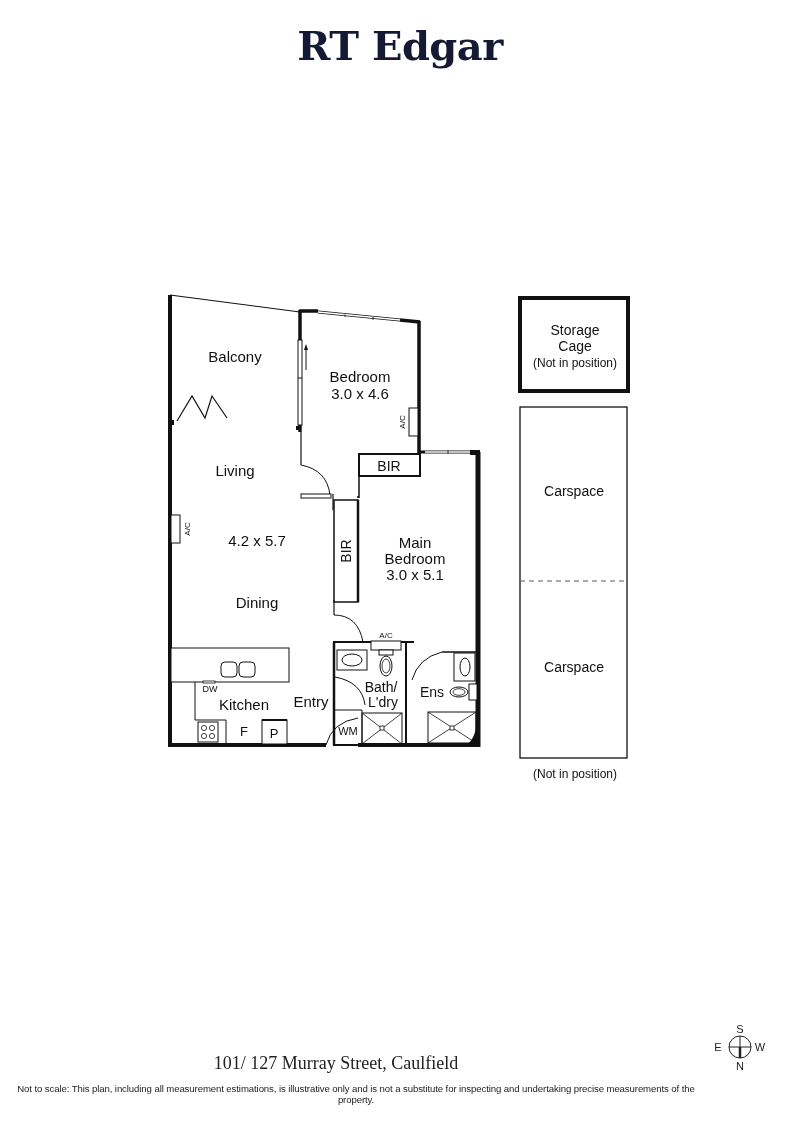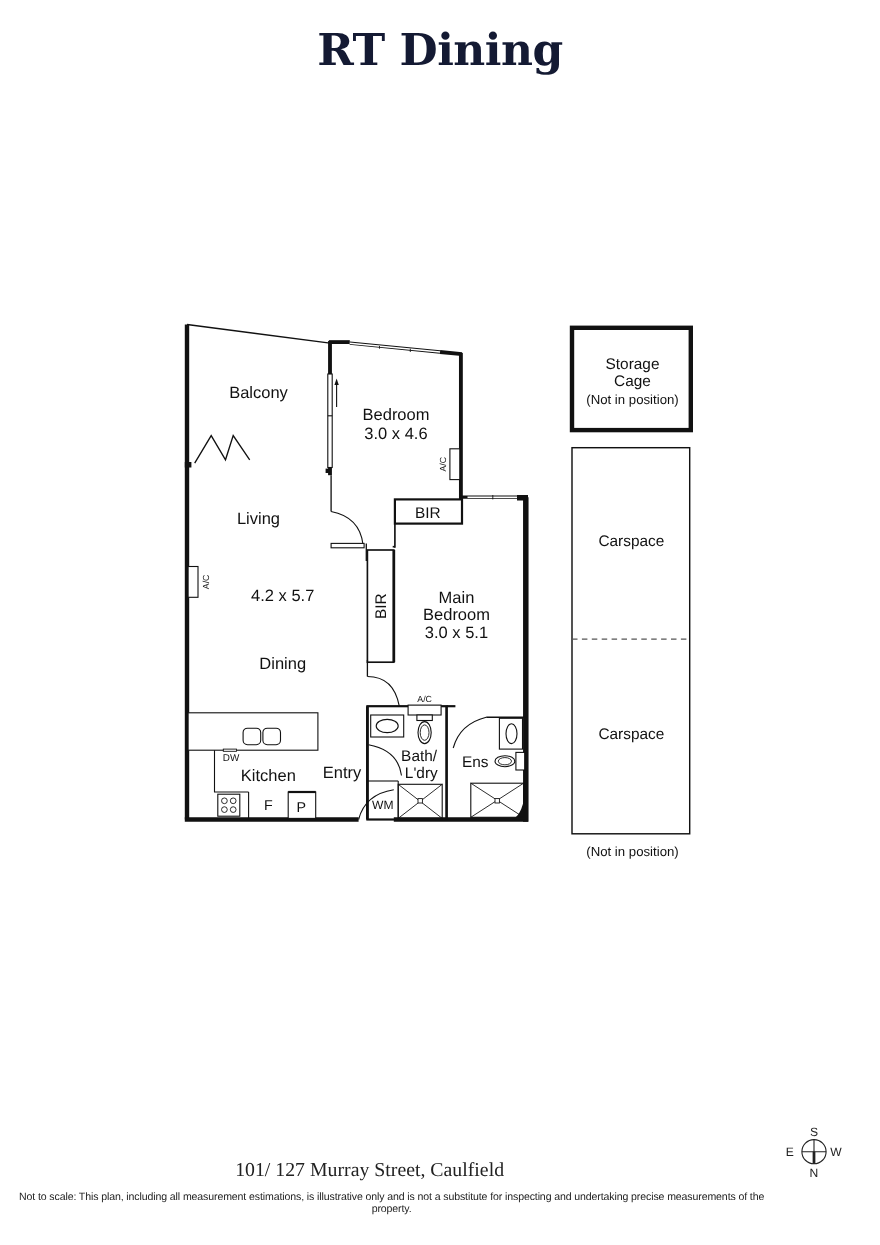--- a/index.html
+++ b/index.html
@@ -8,21 +8,21 @@
     .plan { position: absolute; left: 0; top: 0; }
     .plan text { font-family: "Liberation Sans", sans-serif; fill: #111; }
     .address { position: absolute; top: 1053px; left: 0; width: 672px; text-align: center; font-family: "Liberation Serif", "DejaVu Serif", serif; font-size: 18px; color: #222; }
     .disclaimer { position: absolute; top: 1083px; left: 0; width: 712px; text-align: center; font-family: "Liberation Sans", sans-serif; font-size: 9.6px; color: #222; letter-spacing: -0.1px; }
     .compass { position: absolute; left: 705px; top: 1025px; }
     .compass text { font-family: "Liberation Sans", sans-serif; fill: #222; }
   </style>
 </head>
 <body>
 
-<div class="brand">RT Dining</div>
+<div class="brand">RT Edgar</div>
 
 <svg class="plan" width="800" height="1000" viewBox="0 0 800 1000" xmlns="http://www.w3.org/2000/svg">
 
   <line x1="170" y1="295" x2="300" y2="312" stroke="#111" stroke-width="1.2"></line>
 
   <line x1="170" y1="295" x2="170" y2="745" stroke="#111" stroke-width="4"></line>
 
   <line x1="168" y1="745" x2="326" y2="745" stroke="#111" stroke-width="4"></line>
   <line x1="358" y1="745" x2="480" y2="745" stroke="#111" stroke-width="4"></line>
 

